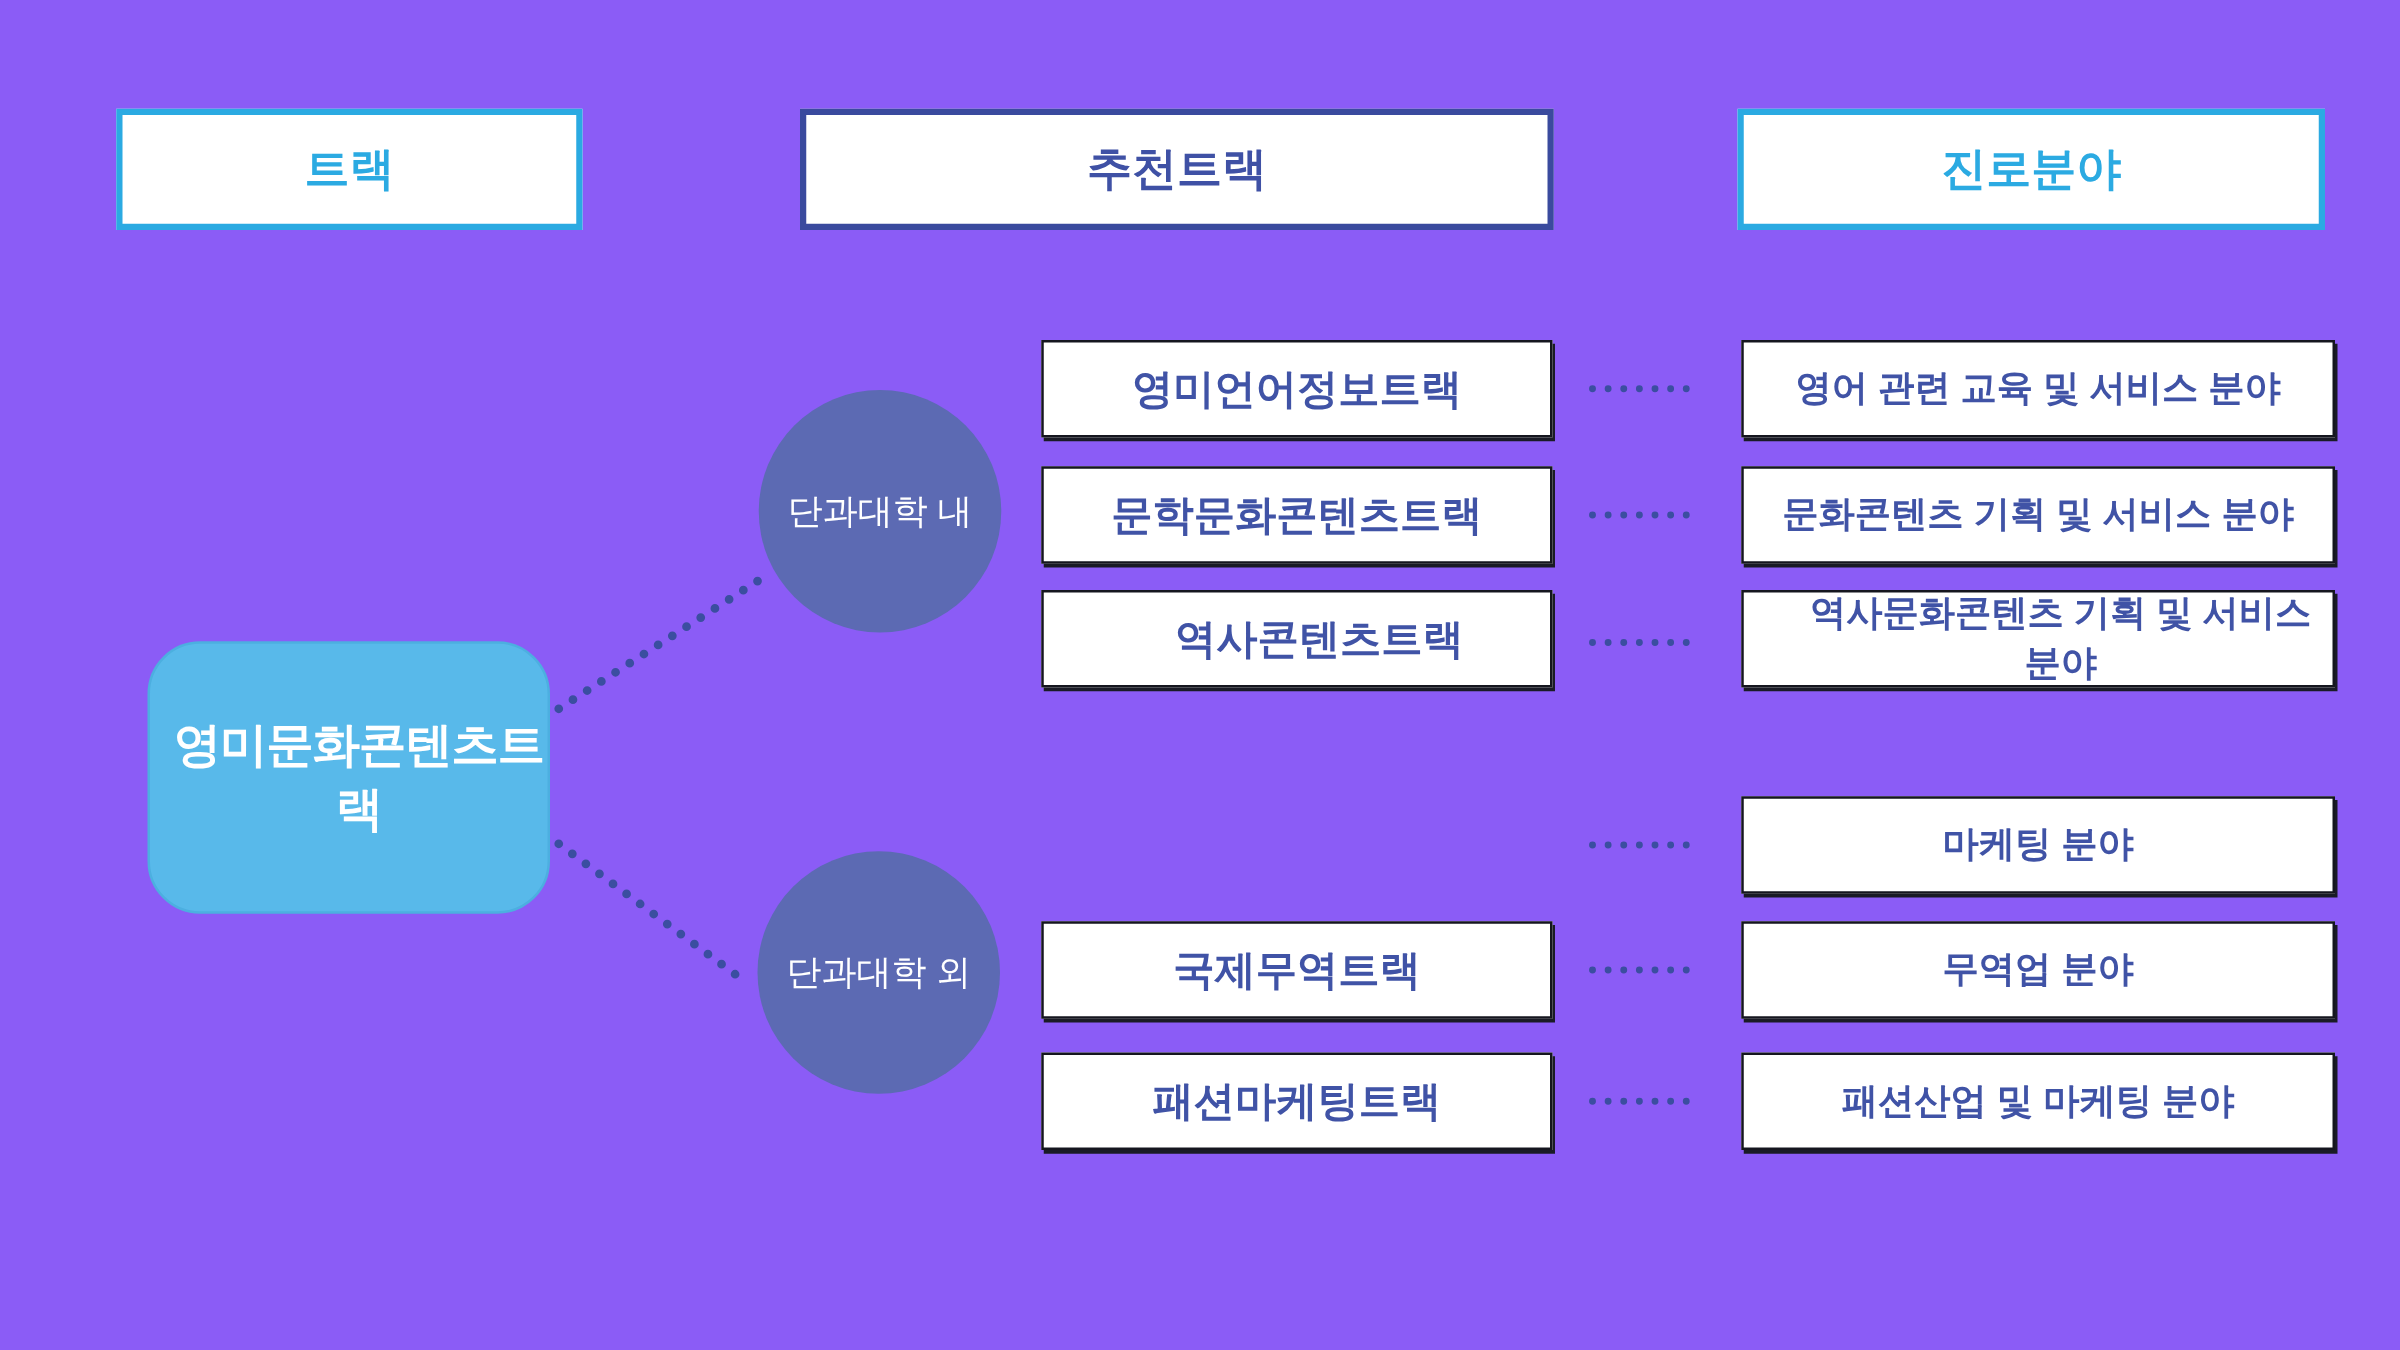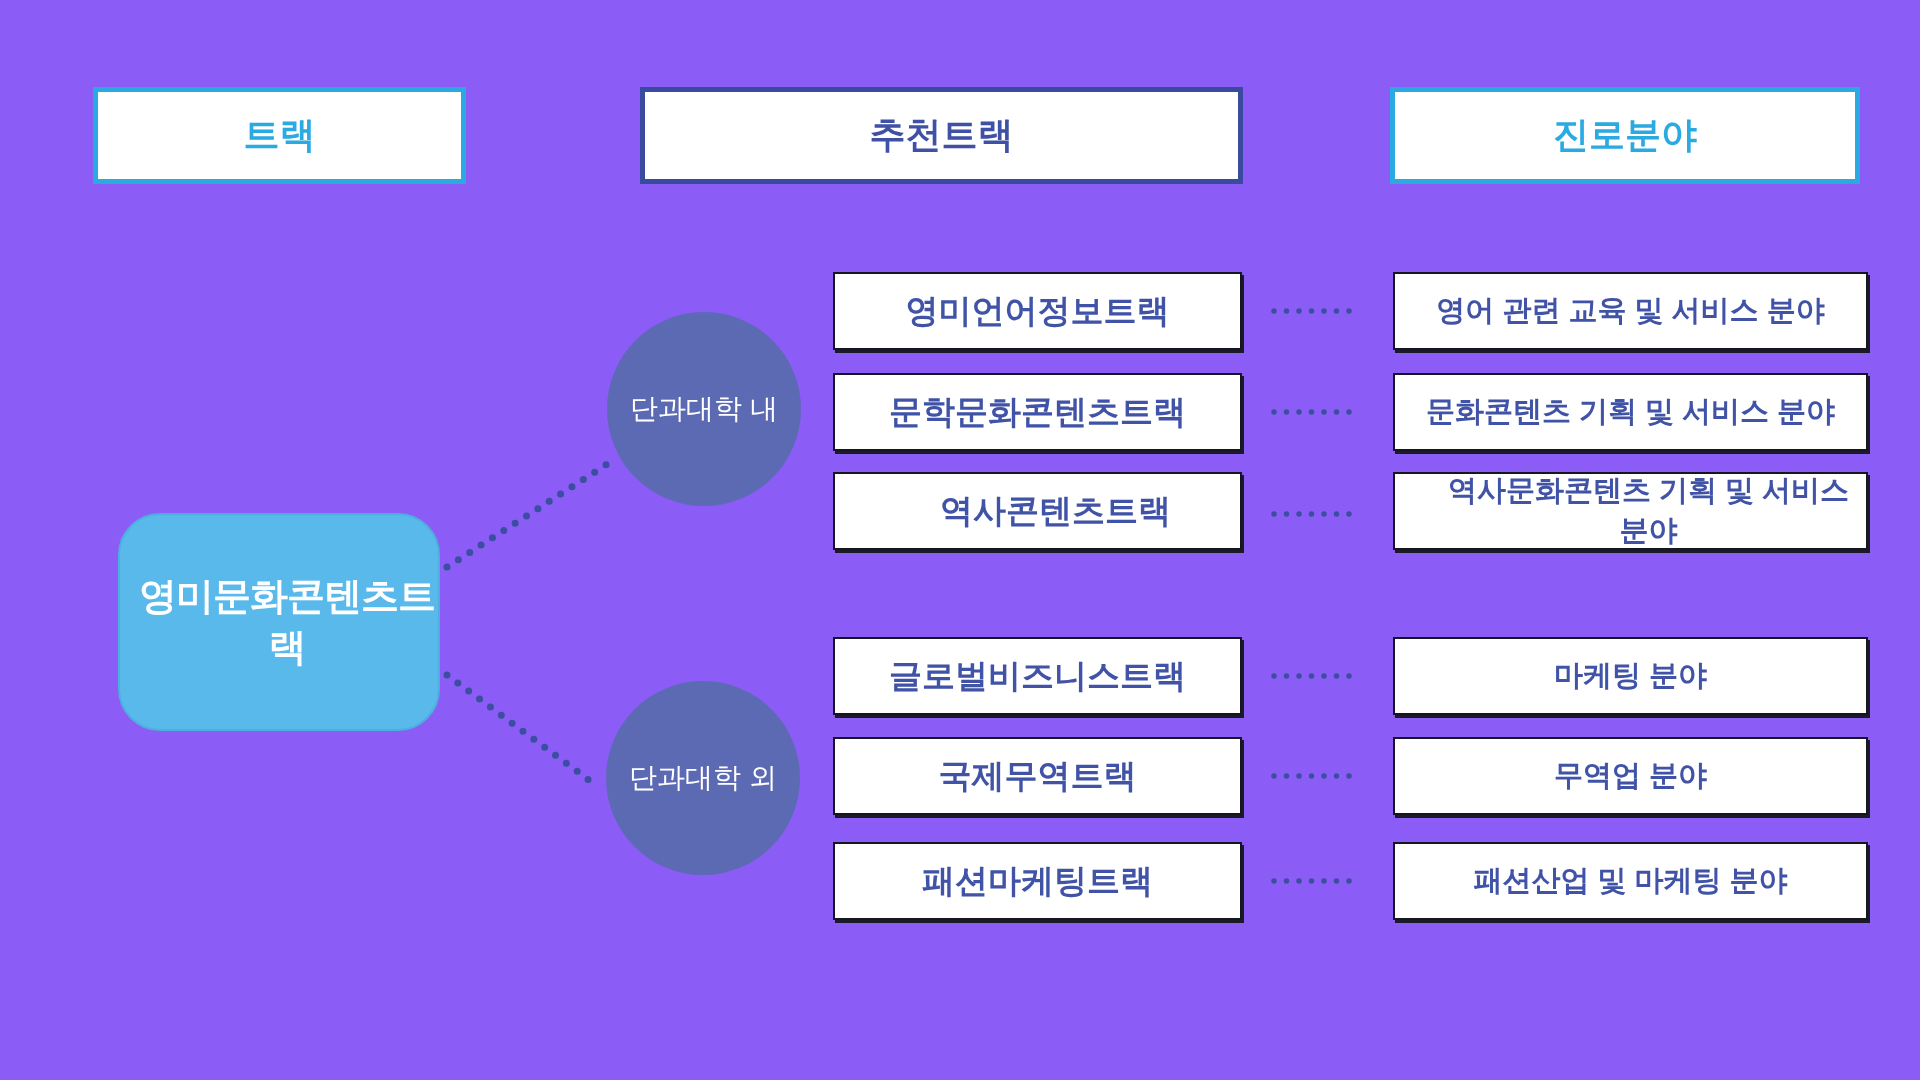--- a/index.html
+++ b/index.html
@@ -127,23 +127,20 @@
 
   <div class="abs row-box track-box r1">
     <span>영미언어정보트랙</span>
   </div>
   <div class="abs row-box track-box r2">
     <span>문학문화콘텐츠트랙</span>
   </div>
   <div class="abs row-box track-box r3">
     <span>역사콘텐츠트랙</span>
   </div>
-  <div class="abs row-box track-box r4">
-    <span>글로벌비즈니스트랙</span>
-  </div>
   <div class="abs row-box track-box r5">
     <span>국제무역트랙</span>
   </div>
   <div class="abs row-box track-box r6">
     <span>패션마케팅트랙</span>
   </div>
 
   <div class="abs row-box career-box r1">
     <span>영어 관련 교육 및 서비스 분야</span>
   </div>

